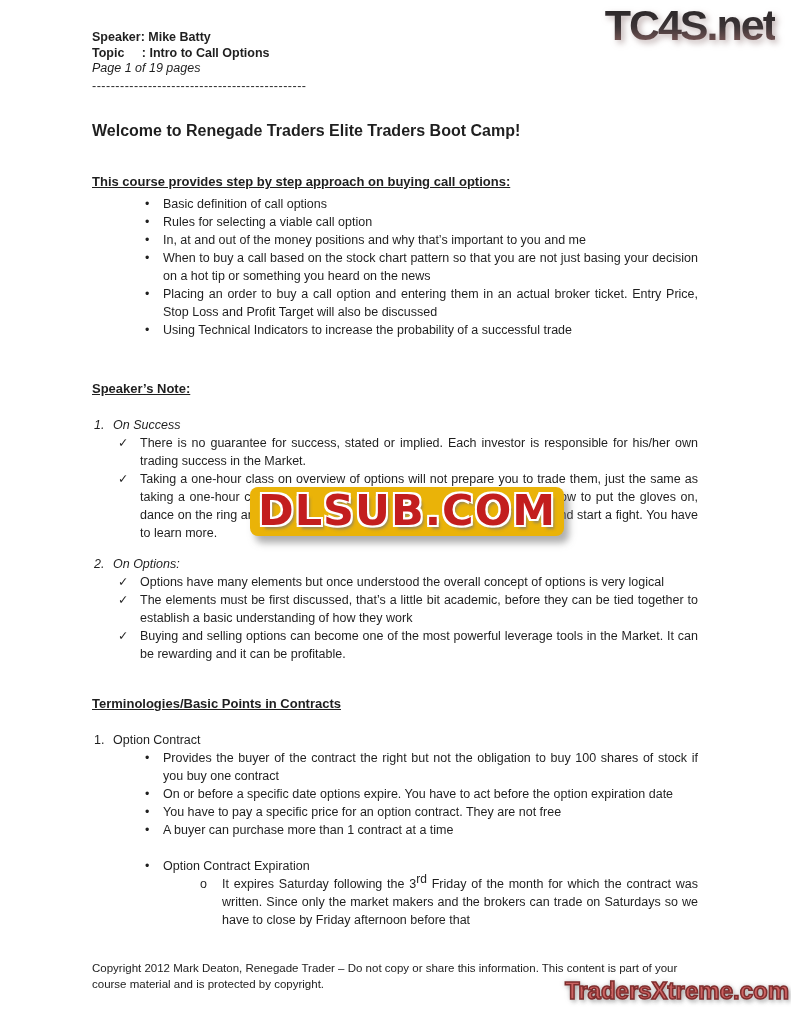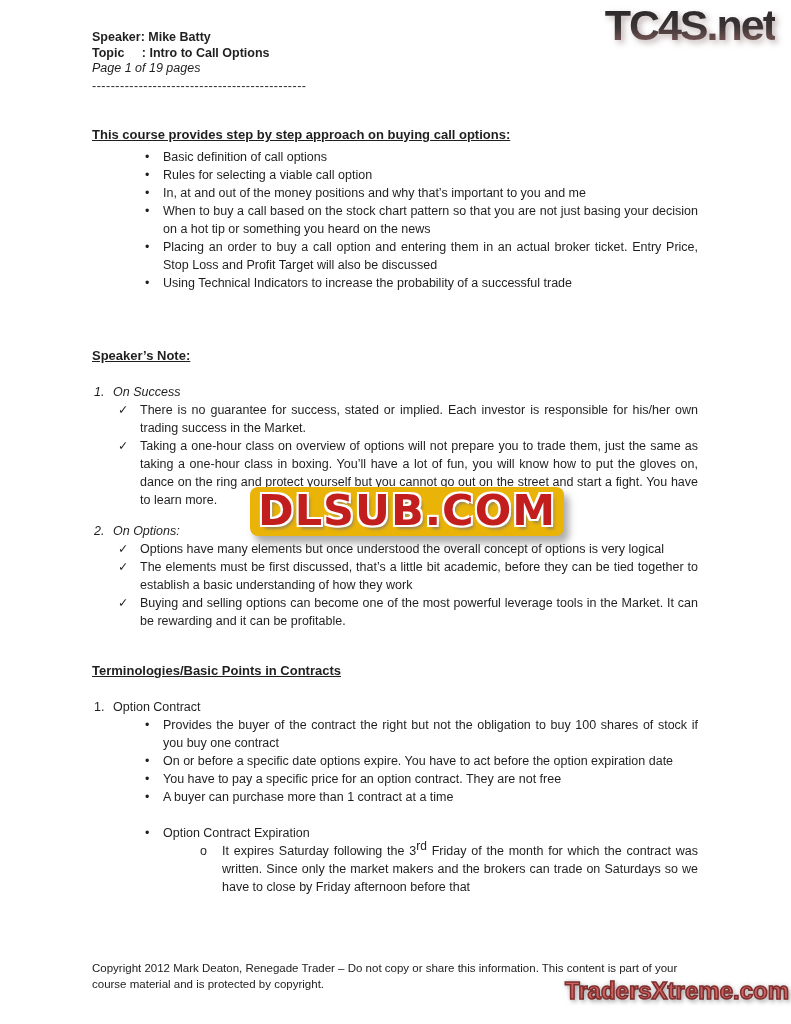--- a/index.html
+++ b/index.html
@@ -55,21 +55,21 @@
     line-height: 20px;
   }
 
   .section-heading {
     margin: 33px 0 0 0;
     font-size: 13px;
     font-weight: bold;
     text-decoration: underline;
     line-height: 16px;
   }
-  .section-heading.sn { margin-top: 56px; }
+  .section-heading.sn { margin-top: 42px; }
 
   
   .bullet-list { margin-top: 5px; }
   .bullet-item { display: flex; }
   .bullet-item .marker {
     width: 18px; margin-left: 53px; flex: 0 0 auto;
   }
   .bullet-item .btext { flex: 1; text-align: justify; }
 
   
@@ -154,20 +154,21 @@
 
   <div class="content">
 
     <div class="doc-header">
       <div class="hdr-bold">Speaker: Mike Batty</div>
       <div class="hdr-bold hdr-pre">Topic     : Intro to Call Options</div>
       <div class="hdr-italic">Page 1 of 19 pages</div>
       <div class="hdr-divider">----------------------------------------------</div>
     </div>
 
+    <div class="title">Welcome to Renegade Traders Elite Traders Boot Camp!</div>
 
     <div class="section-heading">This course provides step by step approach on buying call options:</div>
 
     <div class="bullet-list">
       <div class="bullet-item">
         <span class="marker">•</span>
         <div class="btext">Basic definition of call options</div>
       </div>
       <div class="bullet-item">
         <span class="marker">•</span>

